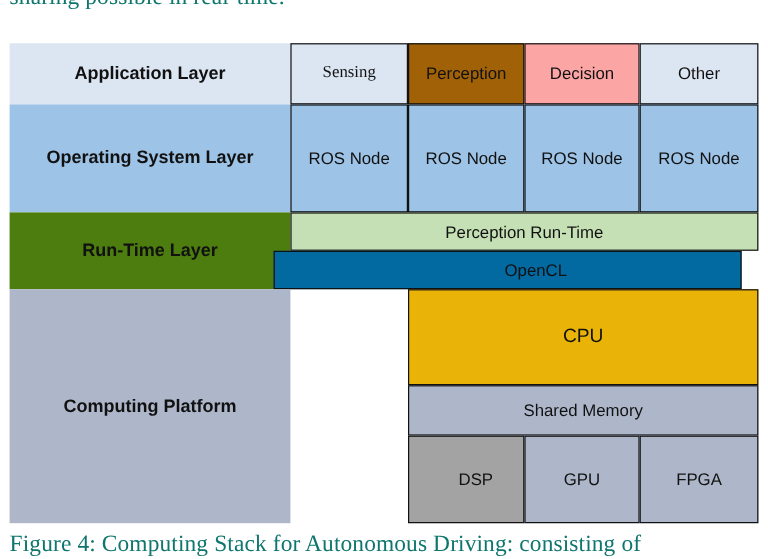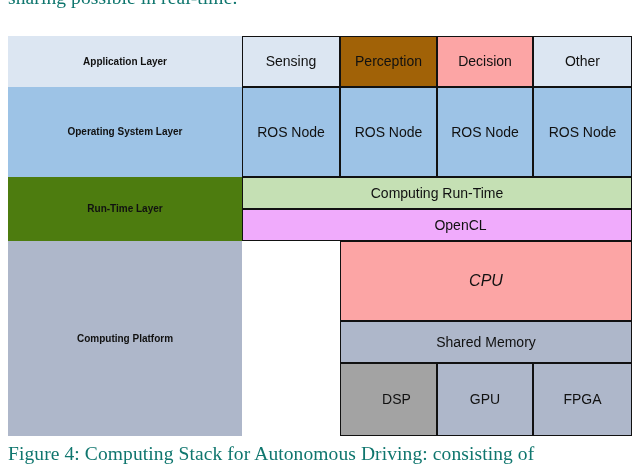--- a/index.html
+++ b/index.html
@@ -41,56 +41,56 @@
     box-sizing: border-box;
     display: flex;
     align-items: center;
     justify-content: center;
     text-align: center;
     color: #111111;
     font-size: 14px;
     line-height: 1.18;
     overflow: hidden;
   }
-  .cell.bold { font-weight: bold; font-size: 10px; }
+  .cell.bold { font-weight: bold; font-size: 15px; }
   .bordered { border: 1.6px solid #111111; }
   .row-label { font-weight: bold; }
   .multiline { flex-direction: column; }
   .multiline span { display: block; }
 </style>
 </head>
 <body>
 
 <div class="paper-text" id="top-text">sharing possible in real-time.</div>
 
 <div class="stack">
 
   <div class="cell bold row-label" style="left:0px; top:0px; width:234px; height:51px; background:#dce6f2;">Application Layer</div>
 
-  <div class="cell bordered" style="left:234px; top:0px; width:98px; height:51px; background:#dce6f2;">Sensing</div>
+  <div class="cell bordered" style="left:234px; top:0px; width:98px; height:51px; background:#dce6f2;font-family:Liberation Serif, serif;">Sensing</div>
   <div class="cell bordered" style="left:332px; top:0px; width:97px; height:51px; background:#a16207;">Perception</div>
   <div class="cell bordered" style="left:429px; top:0px; width:96px; height:51px; background:#fca5a5;">Decision</div>
   <div class="cell bordered" style="left:525px; top:0px; width:99px; height:51px; background:#dce6f2;">Other</div>
 
   <div class="cell bold row-label" style="left:0px; top:51px; width:234px; height:90px; background:#9dc3e6;">Operating System Layer</div>
 
   <div class="cell bordered" style="left:234px; top:51px; width:98px; height:90px; background:#9dc3e6;">ROS Node</div>
   <div class="cell bordered" style="left:332px; top:51px; width:97px; height:90px; background:#9dc3e6;">ROS Node</div>
   <div class="cell bordered" style="left:429px; top:51px; width:96px; height:90px; background:#9dc3e6;">ROS Node</div>
   <div class="cell bordered" style="left:525px; top:51px; width:99px; height:90px; background:#9dc3e6;">ROS Node</div>
 
   <div class="cell bold row-label" style="left:0px; top:141px; width:234px; height:64px; background:#4d7c0f;">Run-Time Layer</div>
 
-  <div class="cell bordered" style="left:234px; top:141px; width:390px; height:32px; background:#c5e0b4;">Computing Run-Time</div>
-  <div class="cell bordered" style="left:234px; top:173px; width:390px; height:32px; background:#f0abfc;padding-left:47px;">OpenCL</div>
+  <div class="cell bordered" style="left:234px; top:141px; width:390px; height:32px; background:#c5e0b4;">Perception Run-Time</div>
+  <div class="cell bordered" style="left:220px; top:173px; width:390px; height:32px; background:#0369a1;padding-left:47px;">OpenCL</div>
 
   <div class="cell bold row-label" style="left:0px; top:205px; width:234px; height:195px; background:#aeb7ca;">Computing Platform</div>
 
 
-  <div class="cell bordered" style="left:332px; top:205px; width:292px; height:80px; background:#fca5a5; font-size:16px;font-style:italic;">CPU</div>
+  <div class="cell bordered" style="left:332px; top:205px; width:292px; height:80px; background:#eab308; font-size:16px;">CPU</div>
 
   <div class="cell bordered" style="left:332px; top:285px; width:292px; height:42px; background:#aeb7ca;">Shared Memory</div>
 
   <div class="cell bordered" style="left:332px; top:327px; width:97px; height:73px; background:#a3a3a3;padding-left:16px;">DSP</div>
   <div class="cell bordered" style="left:525px; top:327px; width:99px; height:73px; background:#aeb7ca;">FPGA</div>
   <div class="cell bordered" style="left:429px; top:327px; width:96px; height:73px; background:#aeb7ca;">GPU</div>
 
 </div>
 
 <div class="paper-text" id="caption">Figure 4: Computing Stack for Autonomous Driving: consisting of</div>

